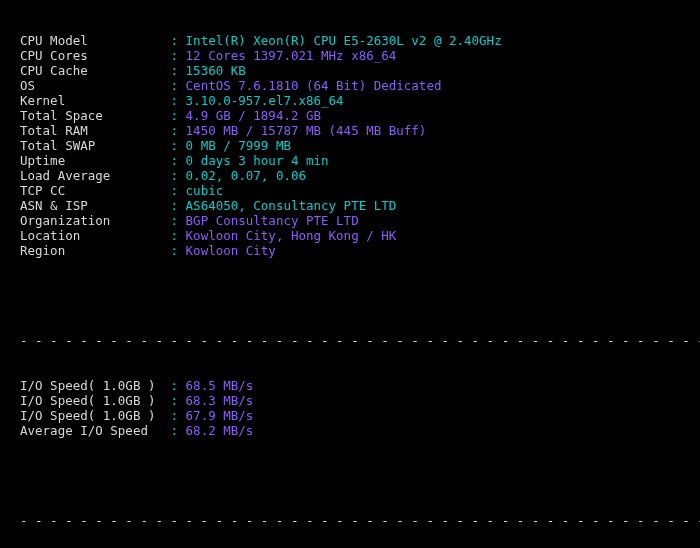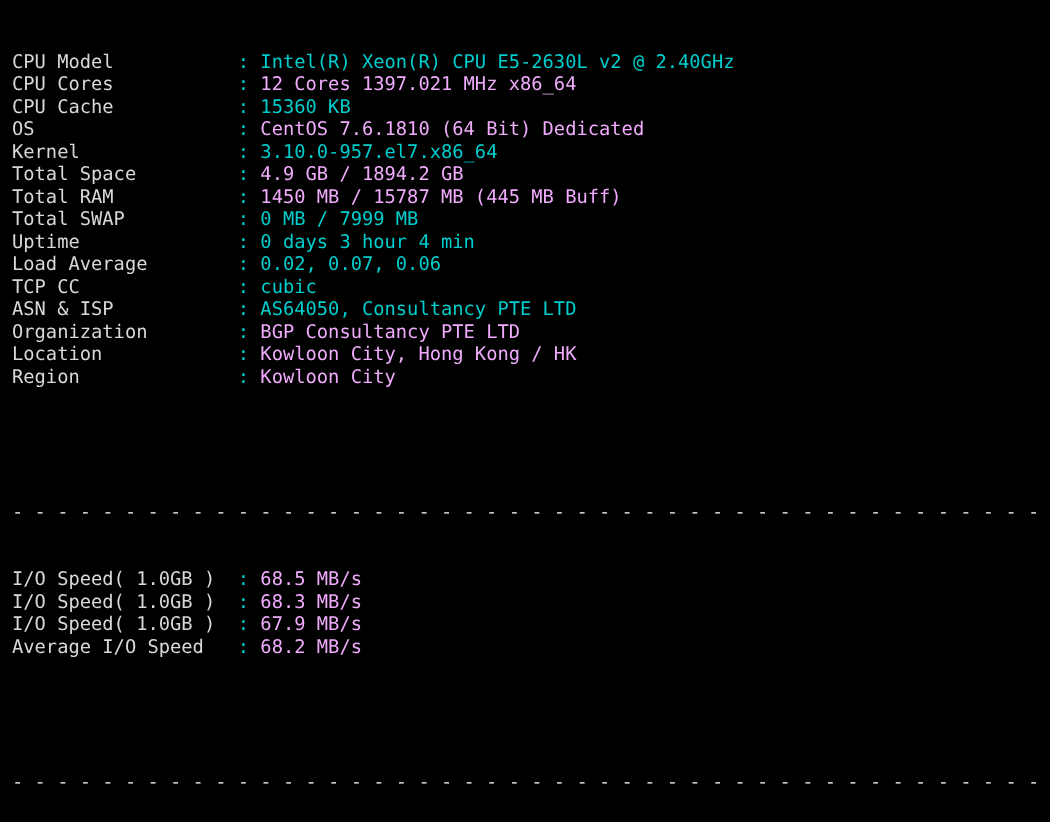--- a/index.html
+++ b/index.html
@@ -14,30 +14,30 @@
     font-family: "DejaVu Sans Mono", "Liberation Mono", monospace;
     font-size: 12.5px;
     line-height: 15px;
     color: #d8d8d8;
     -webkit-font-smoothing: none;
   }
   #terminal {
     position: relative;
     width: 700px;
     height: 528px;
-    padding: 3px 0 0 8px;
+    padding: 3px 0 0 20px;
     box-sizing: border-box;
     white-space: pre;
   }
   .row { height: 15px; white-space: pre; }
 
   
   .c-label  { color: #d8d8d8; }
   .c-cyan   { color: #00cdcd; }
-  .c-yellow { color: #f0abfc; }
+  .c-yellow { color: #8b5cf6; }
 
   .spacer   { height: 15px; }
   .sep      { height: 15px; color: #d8d8d8; letter-spacing: 0; }
 </style>
 </head>
 <body>
 
 <div id="terminal">
   <div id="info-block"><div class="row"><span class="c-label">CPU Model           </span><span class="c-cyan">: </span><span class="c-cyan">Intel(R) Xeon(R) CPU E5-2630L v2 @ 2.40GHz</span></div><div class="row"><span class="c-label">CPU Cores           </span><span class="c-cyan">: </span><span class="c-yellow">12 Cores 1397.021 MHz x86_64</span></div><div class="row"><span class="c-label">CPU Cache           </span><span class="c-cyan">: </span><span class="c-cyan">15360 KB</span></div><div class="row"><span class="c-label">OS                  </span><span class="c-cyan">: </span><span class="c-yellow">CentOS 7.6.1810 (64 Bit) Dedicated</span></div><div class="row"><span class="c-label">Kernel              </span><span class="c-cyan">: </span><span class="c-cyan">3.10.0-957.el7.x86_64</span></div><div class="row"><span class="c-label">Total Space         </span><span class="c-cyan">: </span><span class="c-yellow">4.9 GB / 1894.2 GB</span></div><div class="row"><span class="c-label">Total RAM           </span><span class="c-cyan">: </span><span class="c-yellow">1450 MB / 15787 MB (445 MB Buff)</span></div><div class="row"><span class="c-label">Total SWAP          </span><span class="c-cyan">: </span><span class="c-cyan">0 MB / 7999 MB</span></div><div class="row"><span class="c-label">Uptime              </span><span class="c-cyan">: </span><span class="c-cyan">0 days 3 hour 4 min</span></div><div class="row"><span class="c-label">Load Average        </span><span class="c-cyan">: </span><span class="c-cyan">0.02, 0.07, 0.06</span></div><div class="row"><span class="c-label">TCP CC              </span><span class="c-cyan">: </span><span class="c-cyan">cubic</span></div><div class="row"><span class="c-label">ASN &amp; ISP           </span><span class="c-cyan">: </span><span class="c-cyan">AS64050, Consultancy PTE LTD</span></div><div class="row"><span class="c-label">Organization        </span><span class="c-cyan">: </span><span class="c-yellow">BGP Consultancy PTE LTD</span></div><div class="row"><span class="c-label">Location            </span><span class="c-cyan">: </span><span class="c-yellow">Kowloon City, Hong Kong / HK</span></div><div class="row"><span class="c-label">Region              </span><span class="c-cyan">: </span><span class="c-yellow">Kowloon City</span></div></div>
   <div class="spacer"></div>

